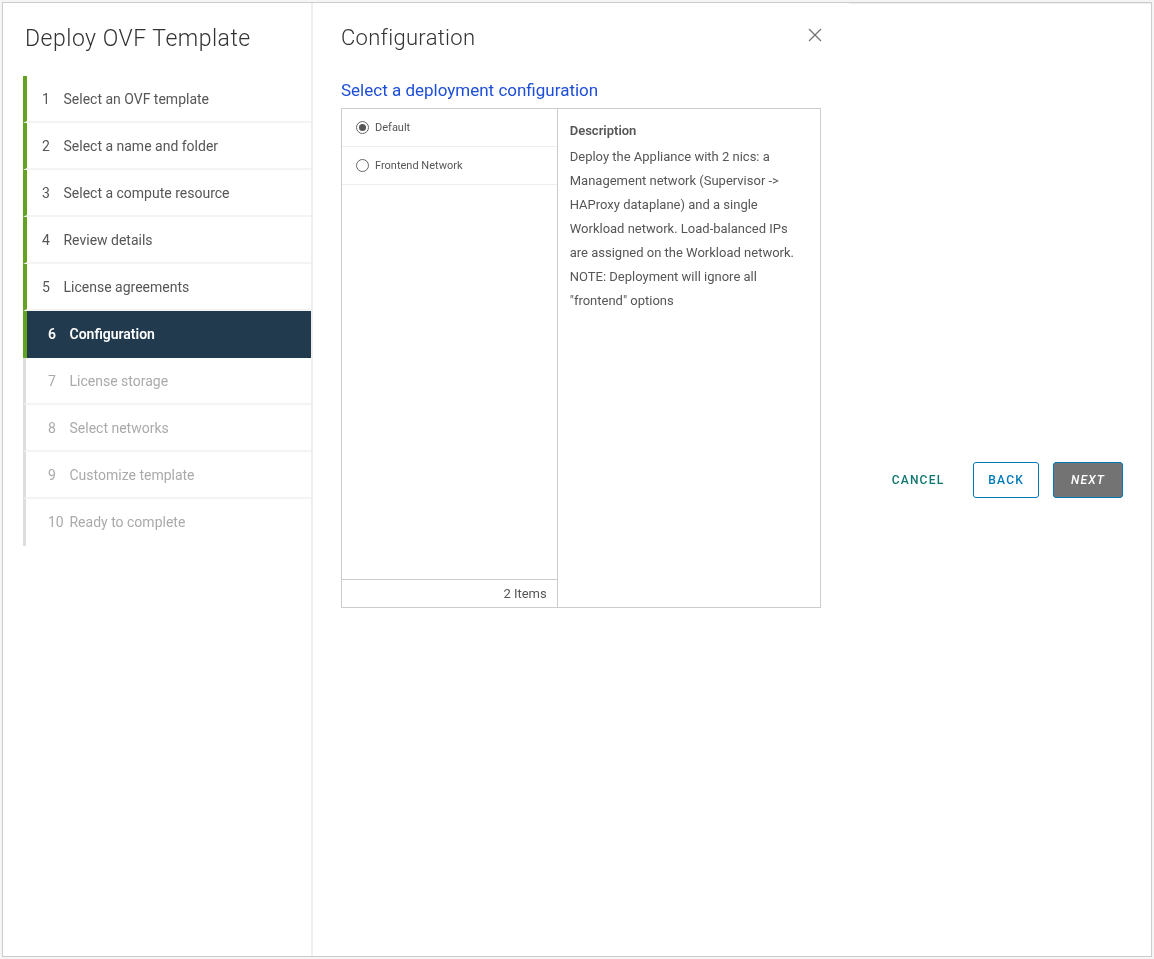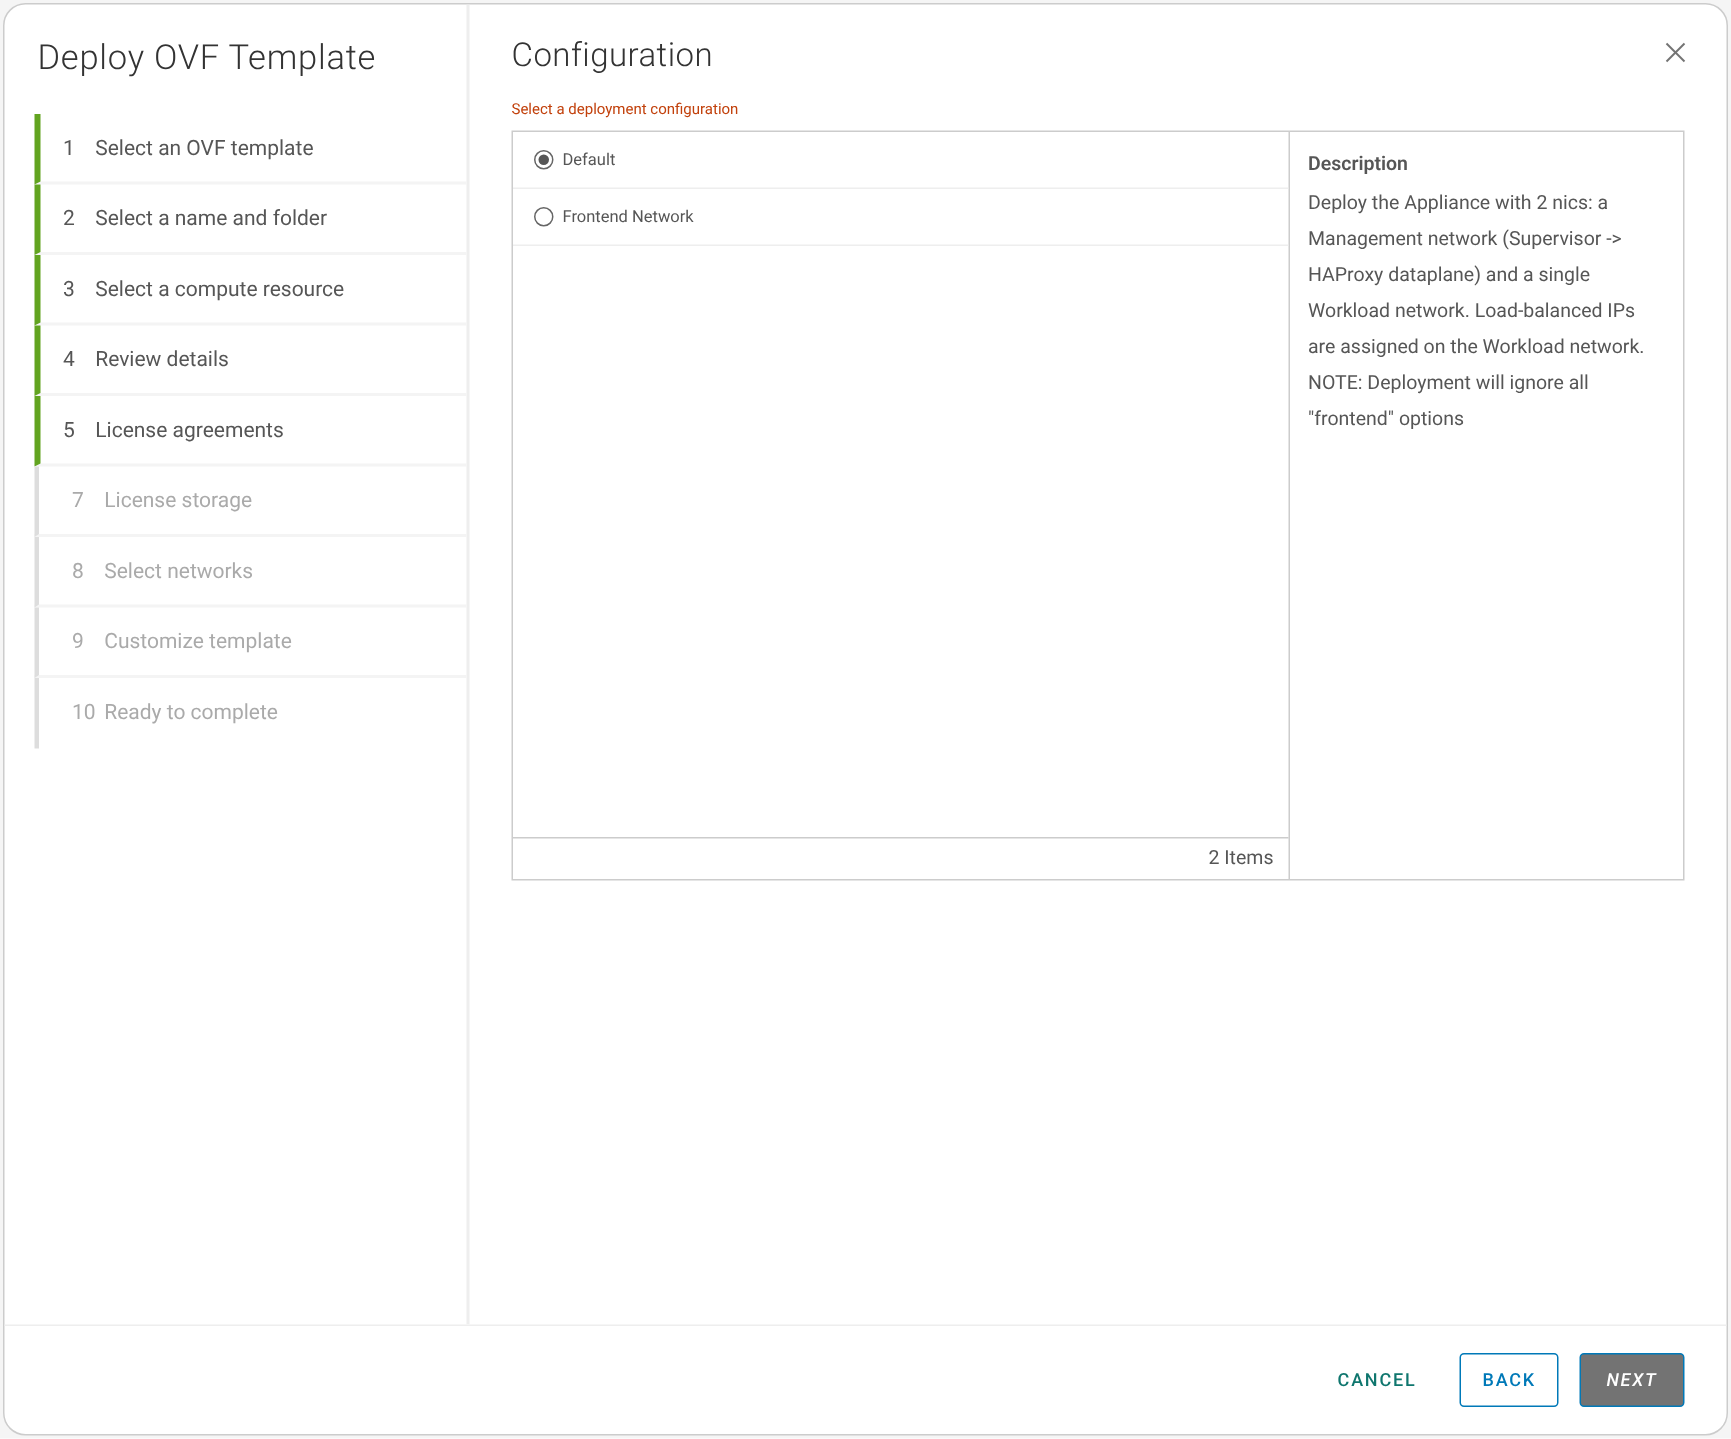--- a/index.html
+++ b/index.html
@@ -9,23 +9,23 @@
     font-size: 14px;
     color: #565656;
     background: #f5f5f5;
   }
   .dialog {
     width: 1150px;
     height: 955px;
     margin: 2px auto;
     background: #fff;
     border: 1px solid #ccc;
-    border-radius: 15px;
-    display: flex;
-    flex-direction: column;
+    border-radius: 0;
+    display: flex;
+    flex-direction: row;
     position: relative;
   }
   .dialog-body {
     flex: 1;
     display: flex;
     overflow: hidden;
   }
   
   .sidebar {
     width: 310px;
@@ -103,23 +103,23 @@
     position: absolute;
     top: 24px;
     right: 22px;
     width: 20px;
     height: 20px;
     cursor: pointer;
     color: #737373;
   }
   .close-btn svg { width: 16px; height: 16px; }
   .subtitle {
-    font-size: 10px;
-    color: #c2410c;
-    margin-top: 18px;
+    font-size: 17px;
+    color: #1d4ed8;
+    margin-top: 30px;
     margin-bottom: 8px;
   }
   .config-container {
     border: 1px solid #ccc;
     display: flex;
     height: 500px;
   }
   .config-list {
     flex: 1;
     display: flex;
@@ -209,20 +209,21 @@
   <div class="dialog-body">
 
     <div class="sidebar">
       <div class="wizard-title">Deploy OVF Template</div>
       <ul class="steps" id="steps">
           <li class="completed"><span class="num">1</span> <span>Select an OVF template</span></li>
           <li class="completed"><span class="num">2</span> <span>Select a name and folder</span></li>
           <li class="completed"><span class="num">3</span> <span>Select a compute resource</span></li>
           <li class="completed"><span class="num">4</span> <span>Review details</span></li>
           <li class="completed"><span class="num">5</span> <span>License agreements</span></li>
+          <li class="current"><span class="num">6</span> <span>Configuration</span></li>
           <li class="pending"><span class="num">7</span> <span>License storage</span></li>
           <li class="pending"><span class="num">8</span> <span>Select networks</span></li>
           <li class="pending"><span class="num">9</span> <span>Customize template</span></li>
           <li class="pending"><span class="num">10</span> <span>Ready to complete</span></li>
         </ul>
     </div>
 
     <div class="main">
       <div class="main-title">Configuration</div>
 

